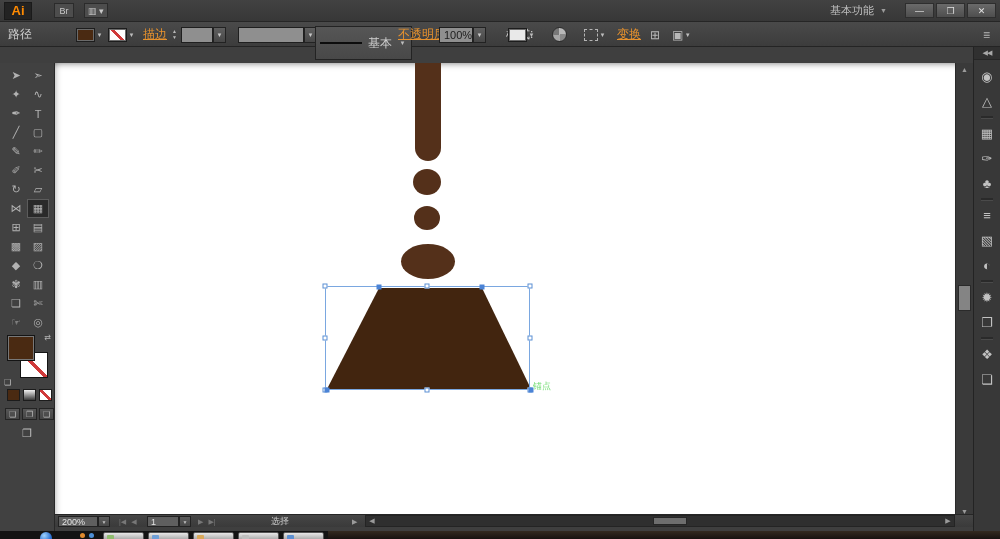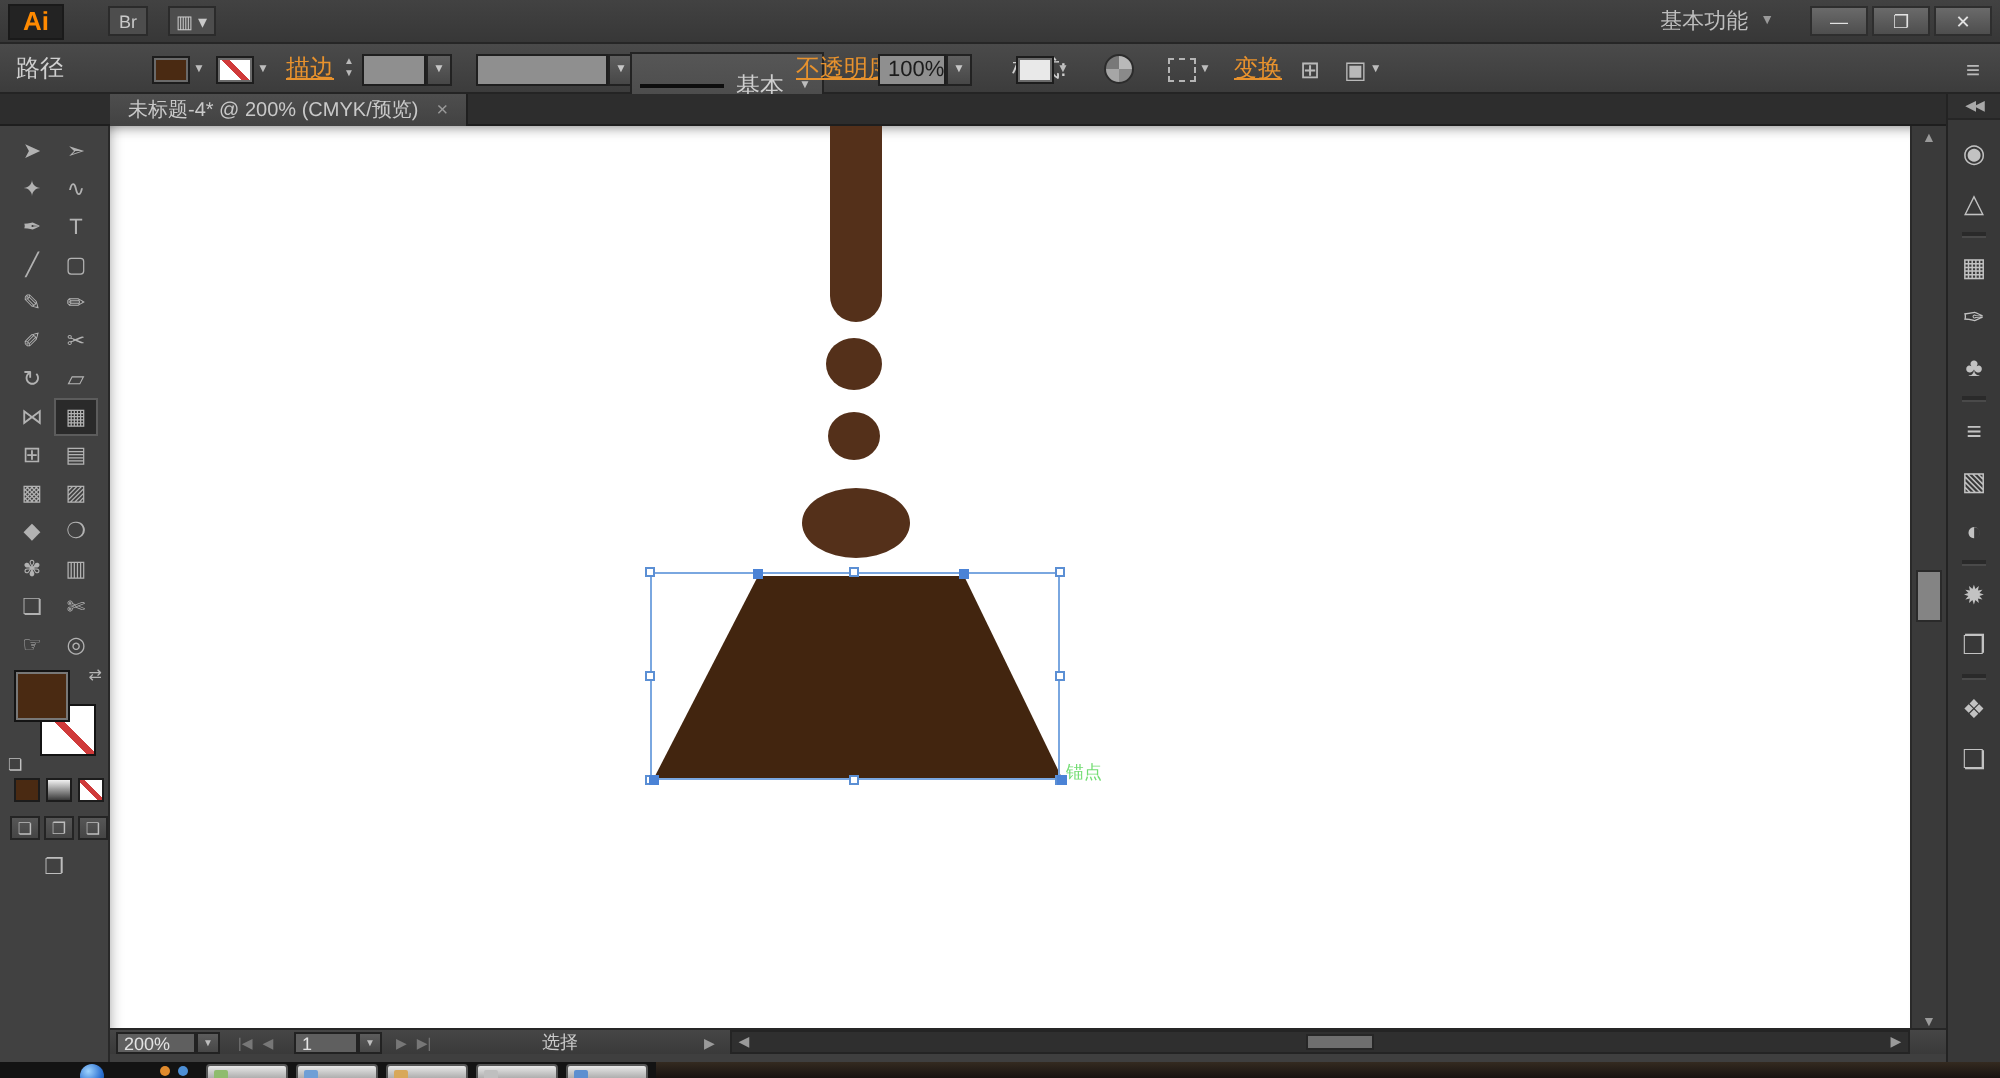--- a/index.html
+++ b/index.html
@@ -209,26 +209,20 @@
       </span>
     <span class="cb cb-icon" style="left:672px">
         <span>▣</span>
         <span class="mini-caret">▼</span>
       </span>
     <span class="cb cb-icon" style="left:983px">
         <span>≡</span>
       </span>
   </div>
 
-  <div class="tabbar">
-    <div class="doc-tab">
-      <span>未标题-4* @ 200% (CMYK/预览)</span>
-      <span class="tab-close">×</span>
-    </div>
-  </div>
 
   <div class="toolbar">
     <div class="tools">
         <div class="tool">➤</div>
         <div class="tool">➣</div>
         <div class="tool">✦</div>
         <div class="tool">∿</div>
         <div class="tool">✒</div>
         <div class="tool">T</div>
         <div class="tool">╱</div>

